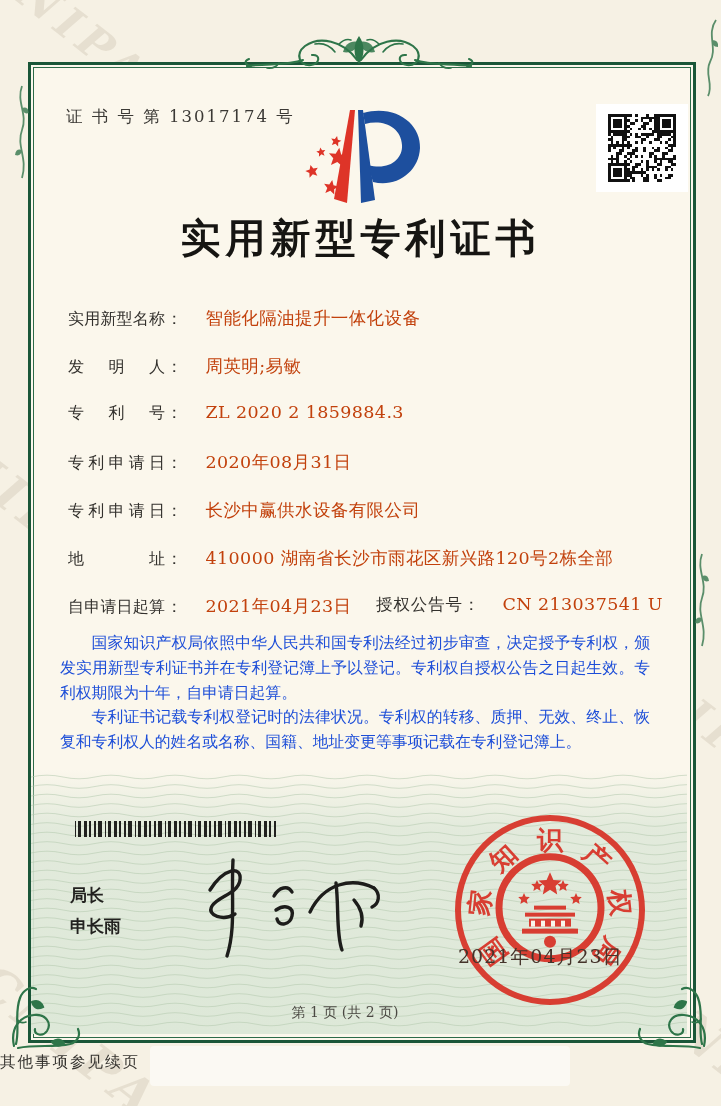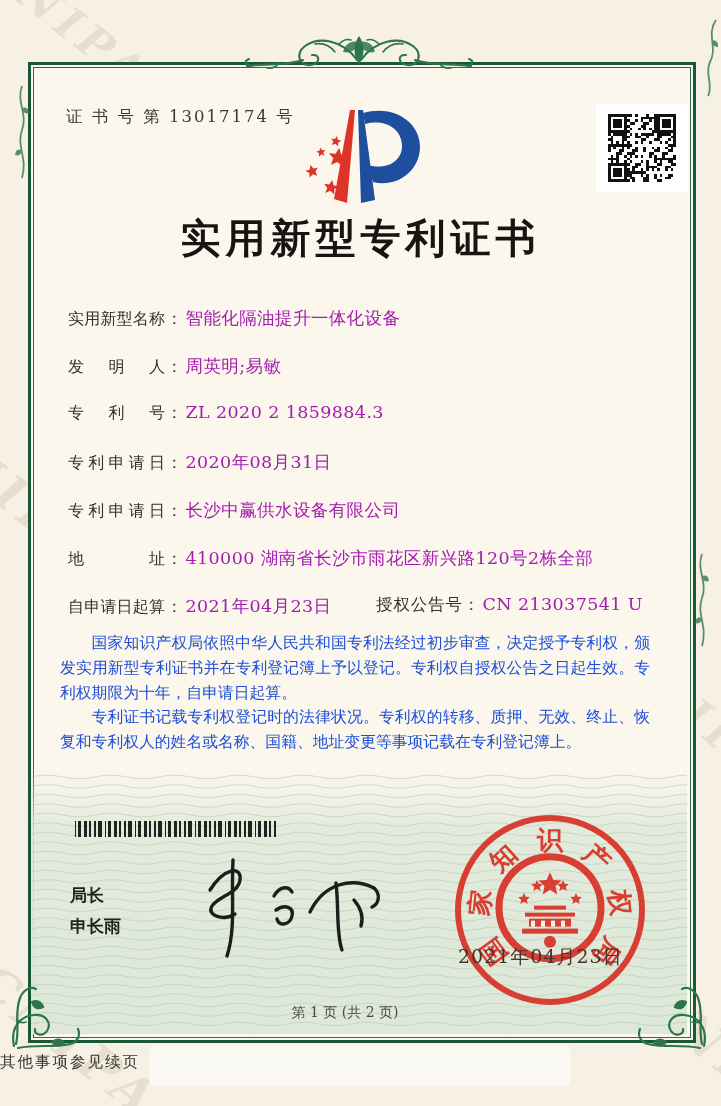--- a/index.html
+++ b/index.html
@@ -41,21 +41,21 @@
           display:flex;align-items:center;justify-content:center;}
   .title{position:absolute;left:0;width:721px;top:211px;text-align:center;
          font-size:40px;font-weight:700;letter-spacing:5px;color:#161512;z-index:2;}
   
   .field-row{position:absolute;left:68px;z-index:2;white-space:nowrap;}
   .flabel{display:inline-block;width:97px;text-align:justify;text-align-last:justify;
           font-size:16px;color:#33312d;vertical-align:baseline;}
   .flabel-sm{display:inline-block;width:86px;text-align:justify;text-align-last:justify;
           font-size:16.5px;color:#33312d;margin-left:8px;}
   .fcolon{font-size:16.5px;color:#33312d;margin:0 3px 0 1px;}
-  .fvalue{font-size:17.5px;color:#a21caf;letter-spacing:.4px;}
+  .fvalue{font-size:17.5px;color:#c2410c;letter-spacing:.4px;margin-left:20px;}
   .grant-col2{position:absolute;left:300px;top:0;white-space:nowrap;}
   
   .para{position:absolute;left:60px;width:590px;font-size:15.8px;line-height:24.8px;
         text-align:justify;text-indent:2em;color:#1d4ed8;z-index:2;}
   
   .barcode{position:absolute;left:75px;top:821px;width:203px;height:16px;z-index:2;}
   .barcode i{position:absolute;top:0;bottom:0;background:#21211f;}
   
   .signer{position:absolute;left:70px;top:880px;z-index:3;
           font-family:"Liberation Sans","DejaVu Sans",sans-serif;font-weight:700;

